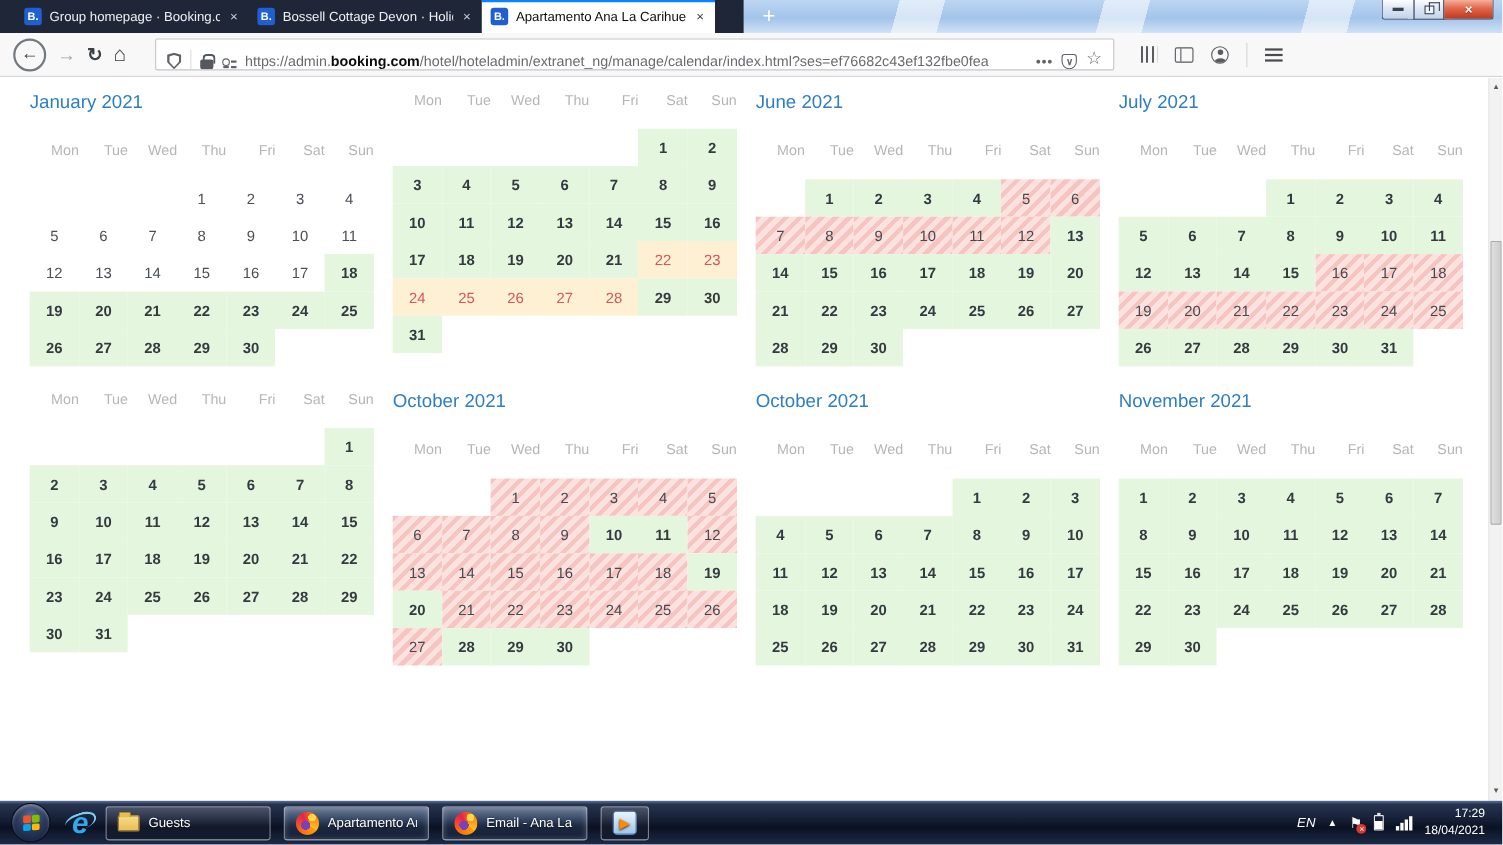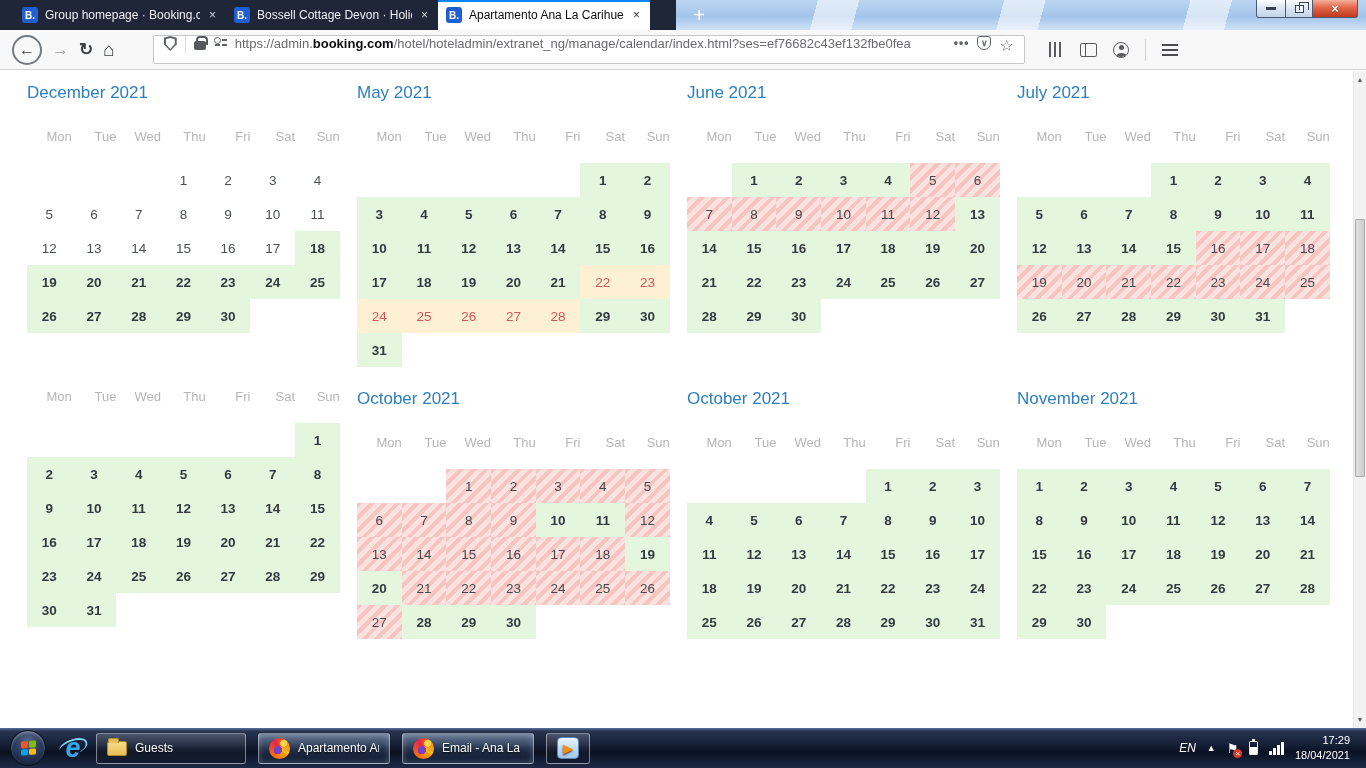--- a/index.html
+++ b/index.html
@@ -45,22 +45,22 @@
   .navbar { position:absolute; top:30px; left:0; width:1366px; height:40px;
             background:#f8f8f9; border-bottom:1px solid #d4d4d8;
             display:flex; align-items:center; padding:0 12px; gap:10px; }
   .navicon { color:#3c4043; font-size:17px; line-height:1; }
   .back { width:30px; height:30px; border:2px solid #74797e; border-radius:50%;
           display:flex; align-items:center; justify-content:center; font-size:16px;
           color:#3c4043; background:#f8f8f9; }
   .fwd { color:#9aa0a6; font-size:17px; font-weight:bold; }
   .reload { font-size:17px; font-weight:bold; }
   .home { font-size:19px; }
-  .urlbar { height:29px; flex:1; max-width:872px; margin-left:28px; background:#fff;
-            border:1px solid #c5c5ca; border-radius:2px; display:flex; align-items:flex-start;
+  .urlbar { height:29px; flex:1; max-width:872px; margin-left:16px; background:#fff;
+            border:1px solid #c5c5ca; border-radius:2px; display:flex; align-items:flex-end;
             gap:8px; padding:0 10px; overflow:hidden; }
   .shield { width:13px; height:15px; background:#5f6368;
             clip-path:polygon(50% 0,100% 12%,100% 55%,50% 100%,0 55%,0 12%);
             position:relative; flex:none; }
   .shield::after { content:""; position:absolute; inset:2px; background:#fff;
             clip-path:polygon(50% 0,100% 12%,100% 55%,50% 100%,0 55%,0 12%); }
   .urldiv { width:1px; height:18px; background:#ddd; flex:none; }
   .lock { width:12px; height:9px; background:#55585c; border-radius:2px; position:relative;
           margin-top:5px; flex:none; }
   .lock::before { content:""; position:absolute; top:-5px; left:2px; width:8px; height:7px;
@@ -233,21 +233,21 @@
       <span class="panelicon"></span>
       <span class="account"></span>
       <span class="tooldiv"></span>
       <span class="hamburger"></span>
     </div>
   </div>
 
   <div class="content">
     <div class="months" id="months">
         <div class="month">
-          <div class="month-title">December 2021</div>
+          <div class="month-title">January 2021</div>
           <div class="wk-row">
             <div class="wk">Mon</div>
             <div class="wk">Tue</div>
             <div class="wk">Wed</div>
             <div class="wk">Thu</div>
             <div class="wk">Fri</div>
             <div class="wk">Sat</div>
             <div class="wk">Sun</div>
           </div>
           <div class="day-grid">
@@ -280,21 +280,20 @@
             <div class="day green">24</div>
             <div class="day green">25</div>
             <div class="day green">26</div>
             <div class="day green">27</div>
             <div class="day green">28</div>
             <div class="day green">29</div>
             <div class="day green">30</div>
           </div>
         </div>
         <div class="month">
-          <div class="month-title">May 2021</div>
           <div class="wk-row">
             <div class="wk">Mon</div>
             <div class="wk">Tue</div>
             <div class="wk">Wed</div>
             <div class="wk">Thu</div>
             <div class="wk">Fri</div>
             <div class="wk">Sat</div>
             <div class="wk">Sun</div>
           </div>
           <div class="day-grid">

